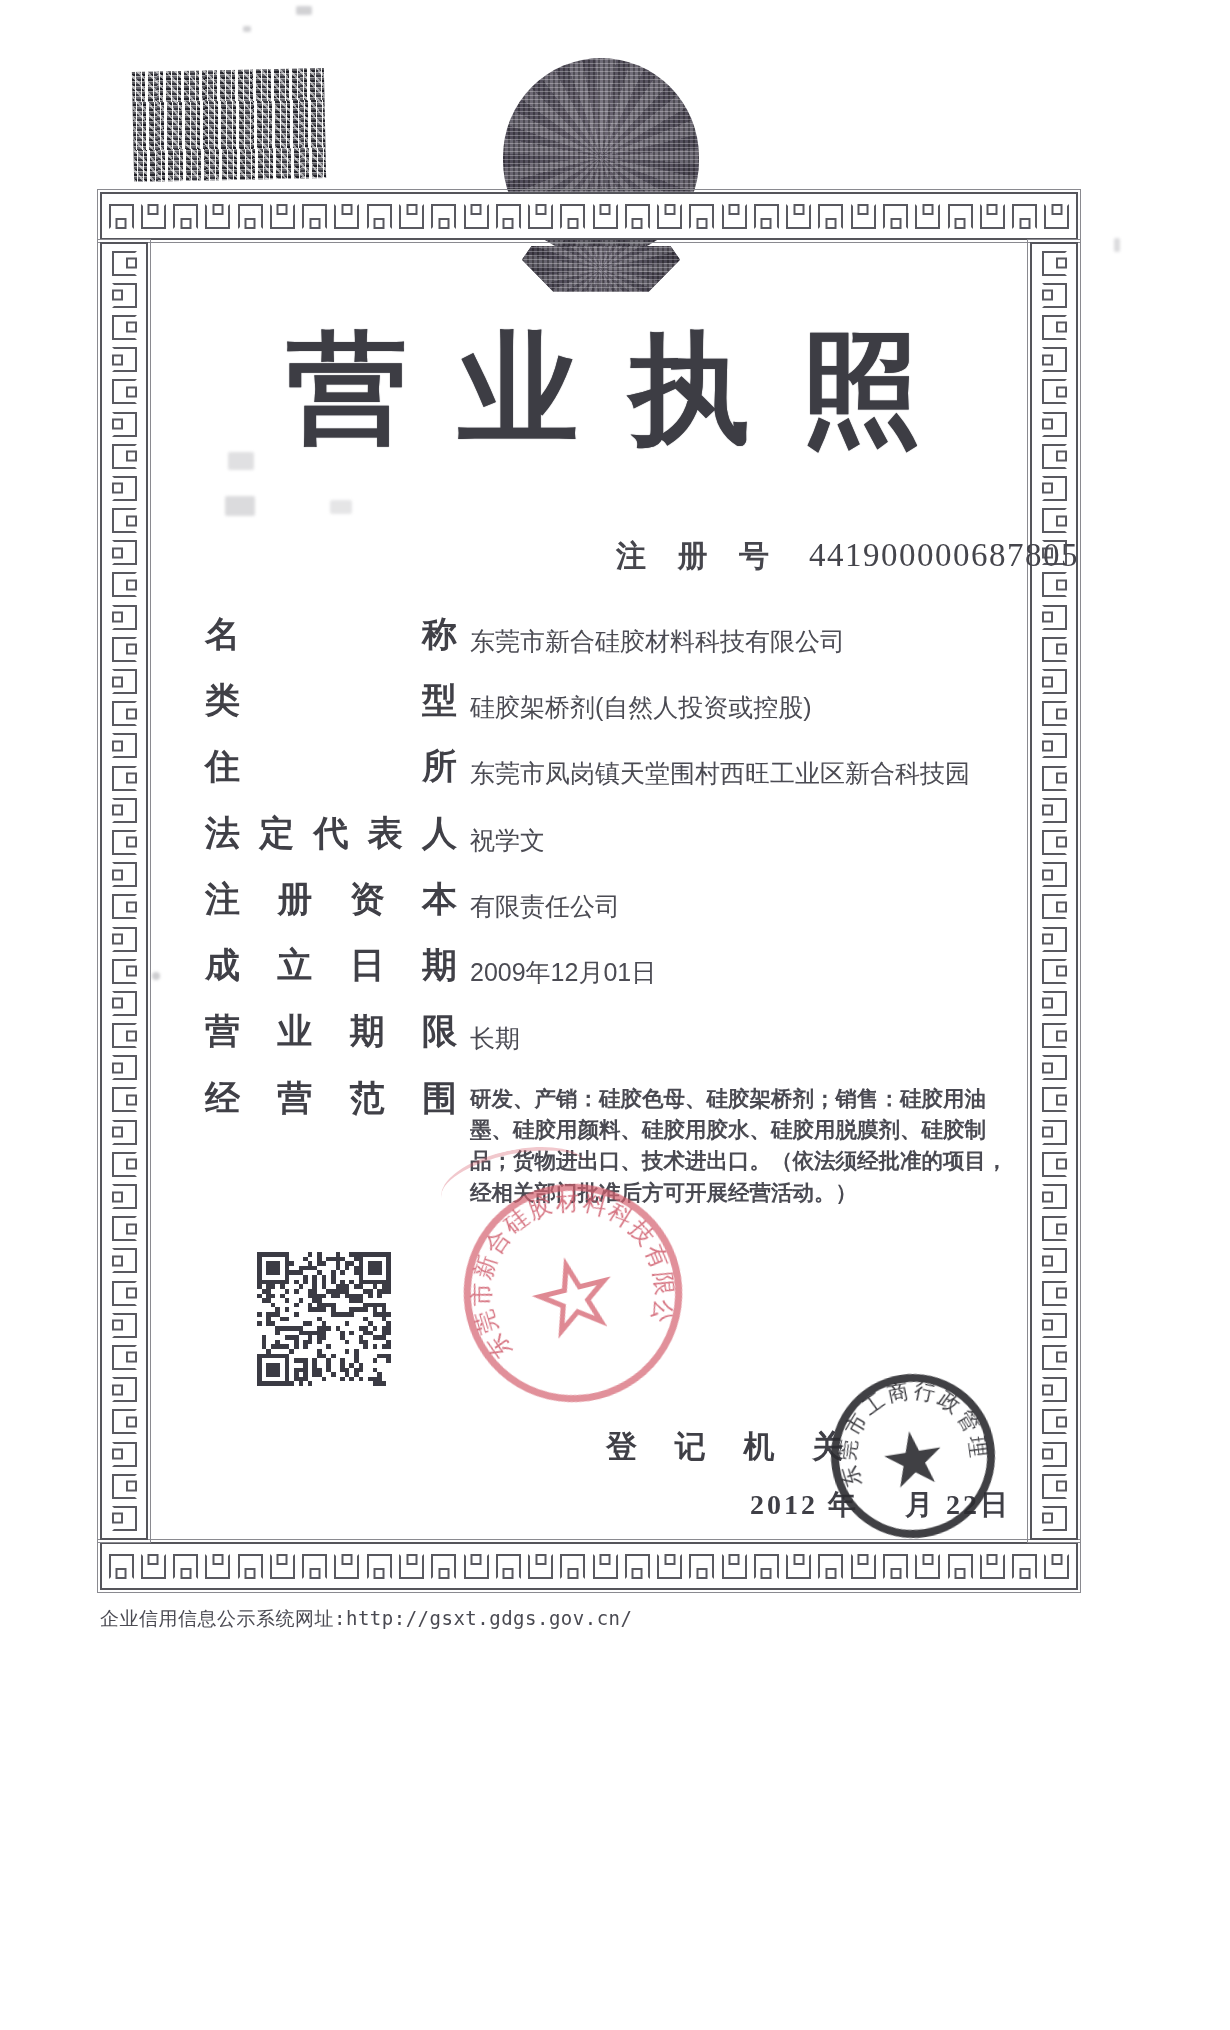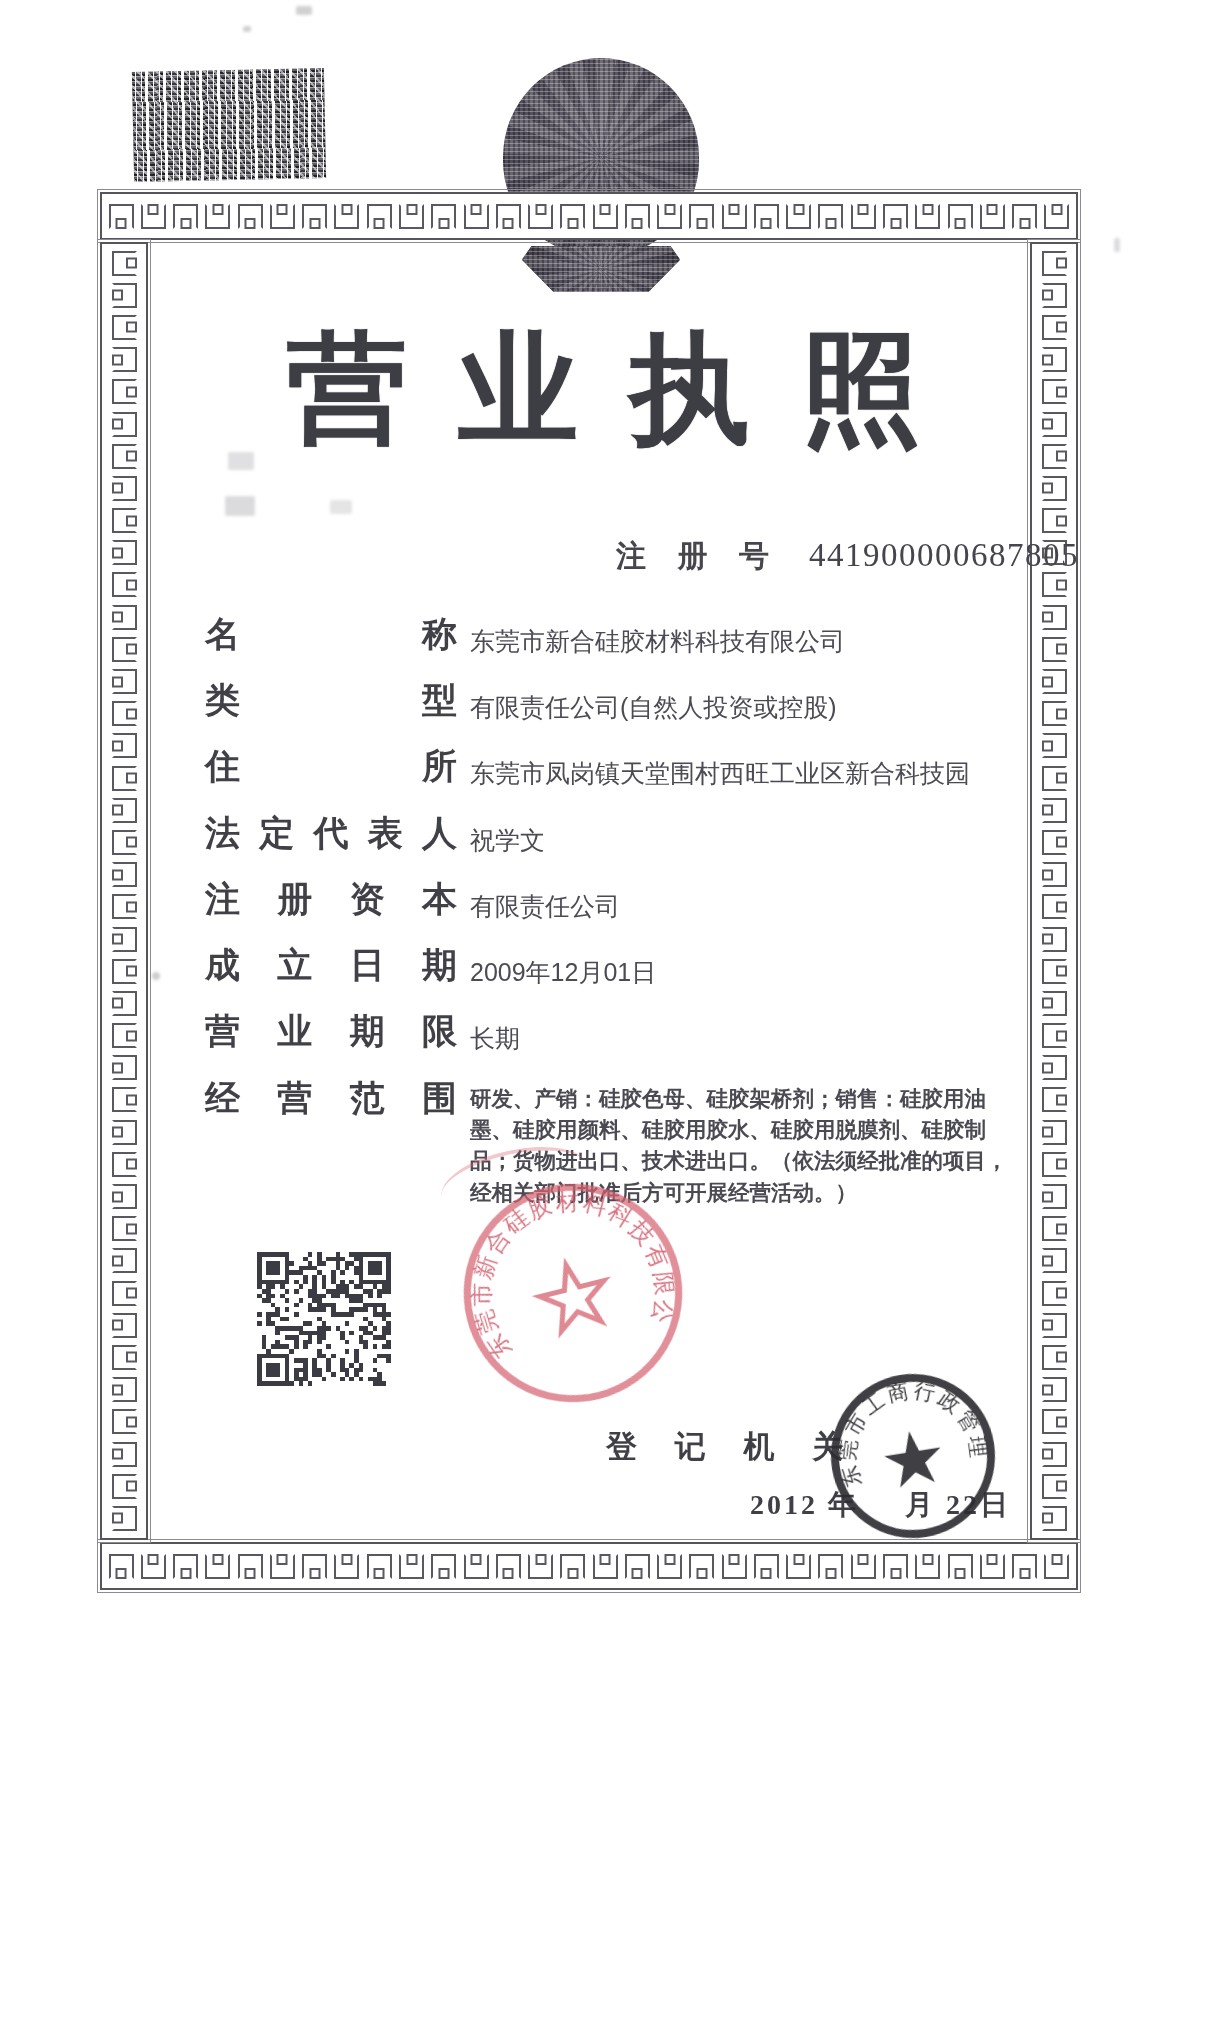--- a/index.html
+++ b/index.html
@@ -281,21 +281,21 @@
         <i style="font-style: normal;">名</i>
         <i style="font-style: normal;">称</i>
       </div>
     <div class="fvalue">东莞市新合硅胶材料科技有限公司</div>
   </div>
   <div class="row r2">
     <div class="flabel" style="display: flex; justify-content: space-between;">
         <i style="font-style: normal;">类</i>
         <i style="font-style: normal;">型</i>
       </div>
-    <div class="fvalue">有限责任公司(自然人投资或控股)</div>
+    <div class="fvalue">硅胶架桥剂(自然人投资或控股)</div>
   </div>
   <div class="row r3">
     <div class="flabel" style="display: flex; justify-content: space-between;">
         <i style="font-style: normal;">住</i>
         <i style="font-style: normal;">所</i>
       </div>
     <div class="fvalue">东莞市凤岗镇天堂围村西旺工业区新合科技园</div>
   </div>
   <div class="row r4">
     <div class="flabel" style="display: flex; justify-content: space-between;">
@@ -1212,20 +1212,21 @@
     <defs>
         <path id="arcB" d="M 35.5 109.8 A 58 58 0 1 1 144.5 109.8" fill="none"></path>
       </defs>
     <circle cx="90" cy="90" r="78" fill="none" stroke="#2b2b30" stroke-width="8" opacity="0.9"></circle>
     <path d="M90,65 L96.8,85.7 L118.5,85.7 L100.9,98.6 L107.6,119.3 L90,106.5 L72.4,119.3 L79.1,98.6 L61.5,85.7 L83.2,85.7 Z" fill="#2b2b30" opacity="0.9"></path>
     <text font-size="21" fill="#2b2b30" opacity="0.92" letter-spacing="3" font-family="Liberation Serif, serif">
       <textPath href="#arcB" xlink:href="#arcB">东莞市工商行政管理局</textPath>
     </text>
   </svg>
 
+  <div class="footer-left">企业信用信息公示系统网址:http://gsxt.gdgs.gov.cn/</div>
 
   <div class="sm sm1"></div>
   <div class="sm sm2"></div>
   <div class="sm sm3"></div>
   <div class="sm sm4"></div>
   <div class="sm sm5"></div>
   <div class="sm sm6"></div>
   <div class="sm sm7"></div>
 </div>
 

